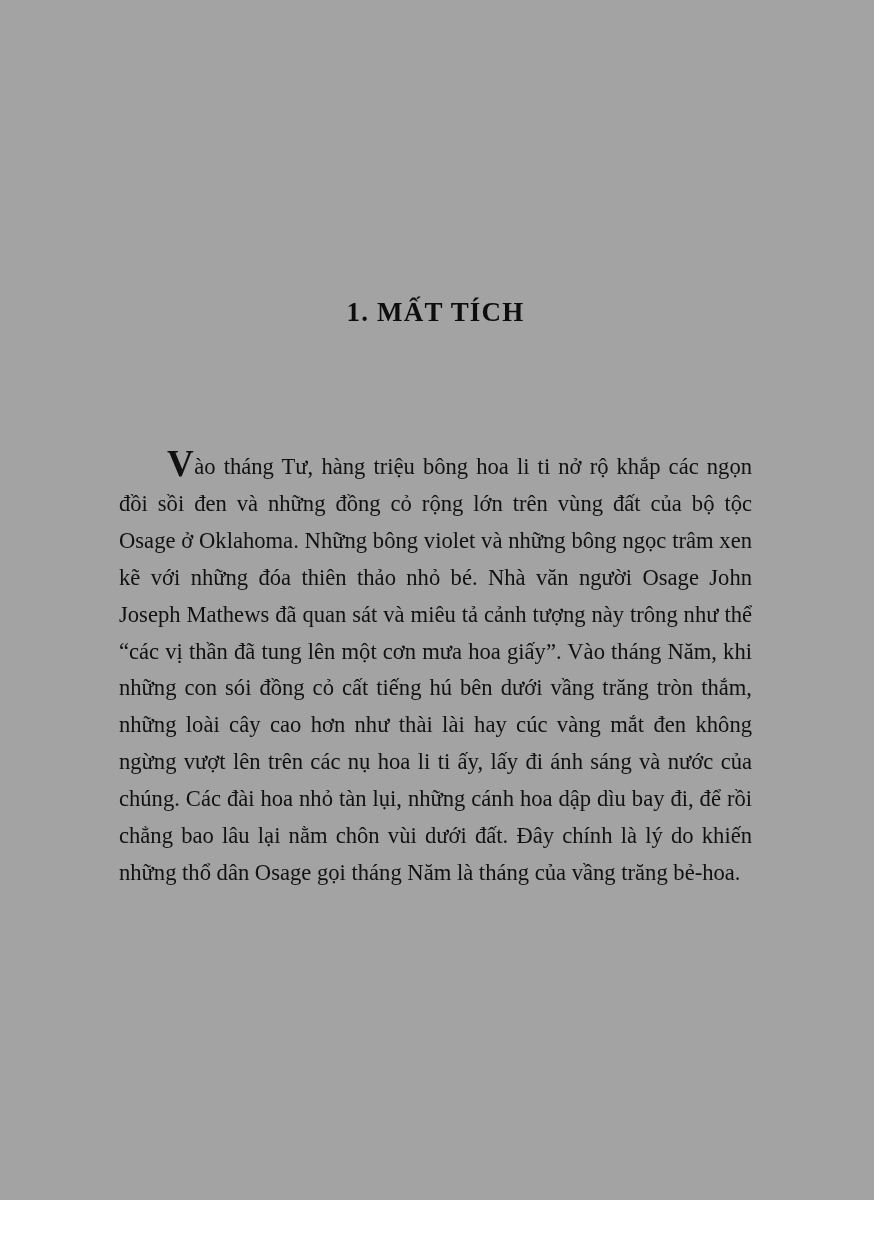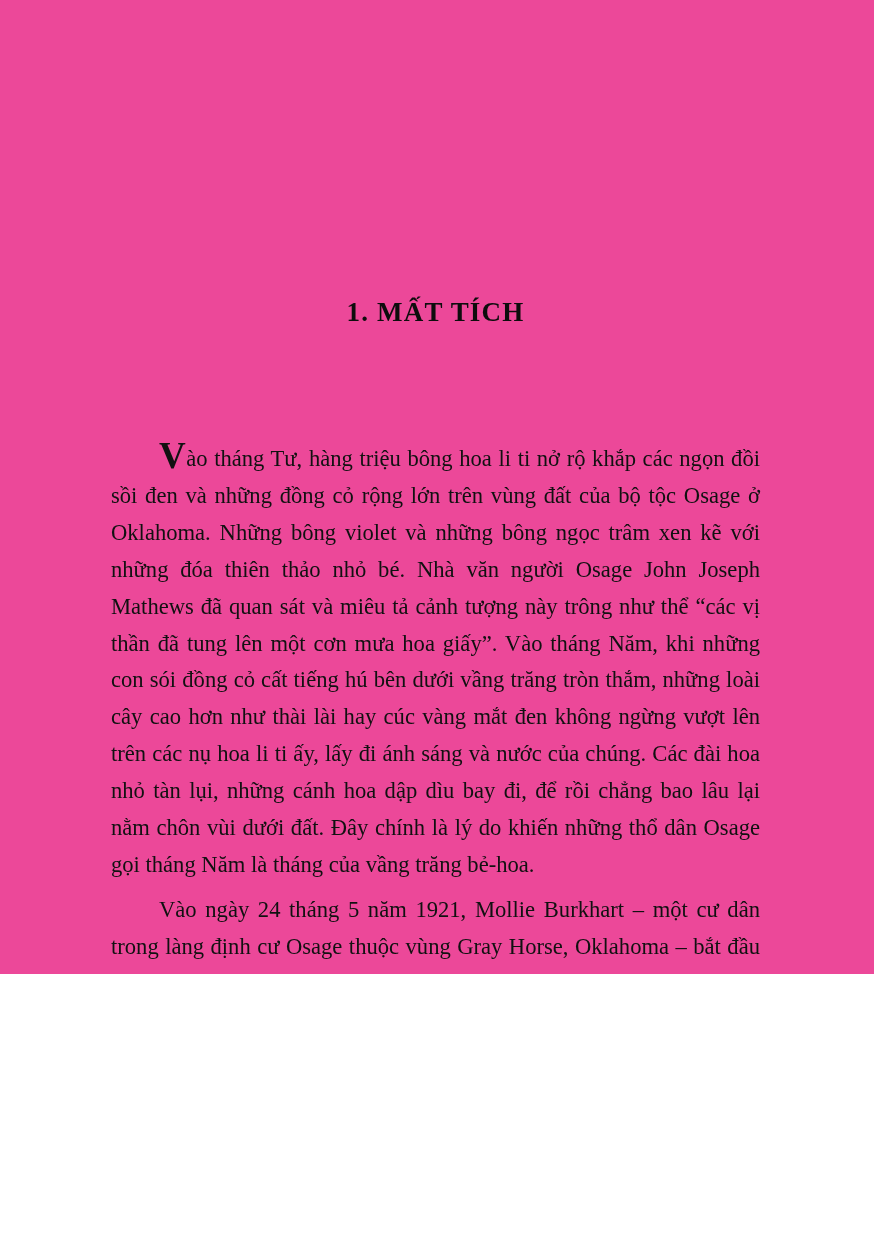--- a/index.html
+++ b/index.html
@@ -4,22 +4,22 @@
 <style>
   html, body {
     margin: 0;
     padding: 0;
     background: #ffffff;
   }
 
   .page {
     position: relative;
     width: 874px;
-    height: 974px;
-    background: #ec4899;
+    height: 1200px;
+    background: #a3a3a3;
     overflow: hidden;
     box-sizing: border-box;
     font-family: "Liberation Serif", "DejaVu Serif", serif;
     color: #111111;
   }
 
   .chapter-heading {
     position: absolute;
     top: 296px;
     left: 103px;
@@ -42,21 +42,21 @@
     font-size: 22.6px;
     line-height: 36.9px;
     text-align: justify;
     text-justify: inter-word;
     color: #111111;
     -webkit-hyphens: none;
     hyphens: none;
   }
 
   .body-text p {
-    margin: 8px;
+    margin: 16px;
     text-indent: 48px;
     text-align: justify;
   }
 
   .body-text p.last-para {
     text-align: justify;
   }
 
   
   .body-text p:last-child {
@@ -77,18 +77,17 @@
 <body>
 
 <div class="page">
 
   <h1 class="chapter-heading">1. MẤT TÍCH</h1>
 
   <div class="body-text">
 
     <p><span class="initial-cap">V</span><span>ào tháng Tư, hàng triệu bông hoa li ti nở rộ khắp các ngọn đồi sồi đen và những đồng cỏ rộng lớn trên vùng đất của bộ tộc Osage ở Oklahoma. Những bông violet và những bông ngọc trâm xen kẽ với những đóa thiên thảo nhỏ bé. Nhà văn người Osage John Joseph Mathews đã quan sát và miêu tả cảnh tượng này trông như thể “các vị thần đã tung lên một cơn mưa hoa giấy”. Vào tháng Năm, khi những con sói đồng cỏ cất tiếng hú bên dưới vầng trăng tròn thắm, những loài cây cao hơn như thài lài hay cúc vàng mắt đen không ngừng vượt lên trên các nụ hoa li ti ấy, lấy đi ánh sáng và nước của chúng. Các đài hoa nhỏ tàn lụi, những cánh hoa dập dìu bay đi, để rồi chẳng bao lâu lại nằm chôn vùi dưới đất. Đây chính là lý do khiến những thổ dân Osage gọi tháng Năm là tháng của vầng trăng bẻ-hoa.</span></p>
 
-    <p><span>Vào ngày 24 tháng 5 năm 1921, Mollie Burkhart – một cư dân trong làng định cư Osage thuộc vùng Gray Horse, Oklahoma – bắt đầu cảm thấy lo sợ, rằng điều gì đó đã xảy tới với một trong ba người chị em của cô: Anna Brown.</span></p>
 
 
   </div>
 
 </div>
 
 </body></html>

